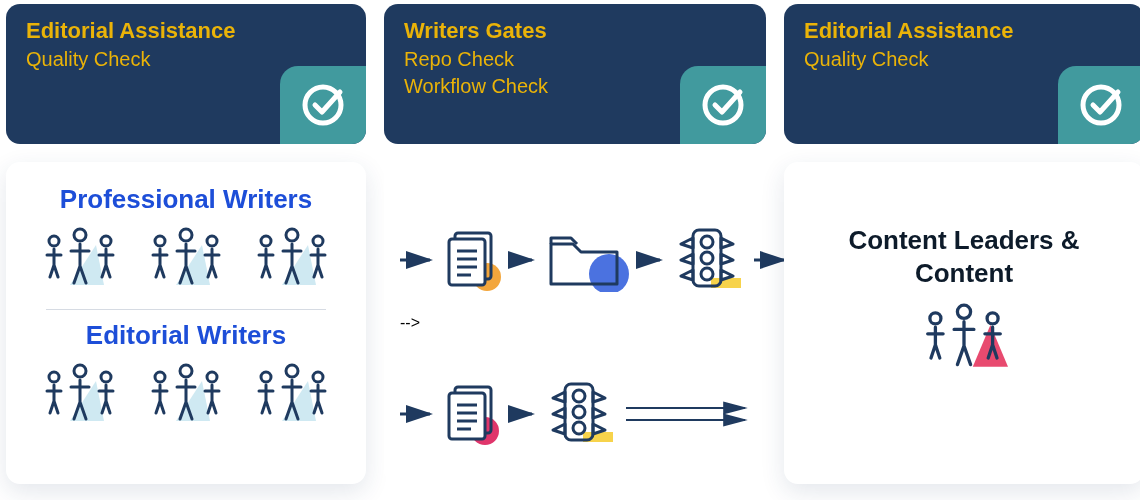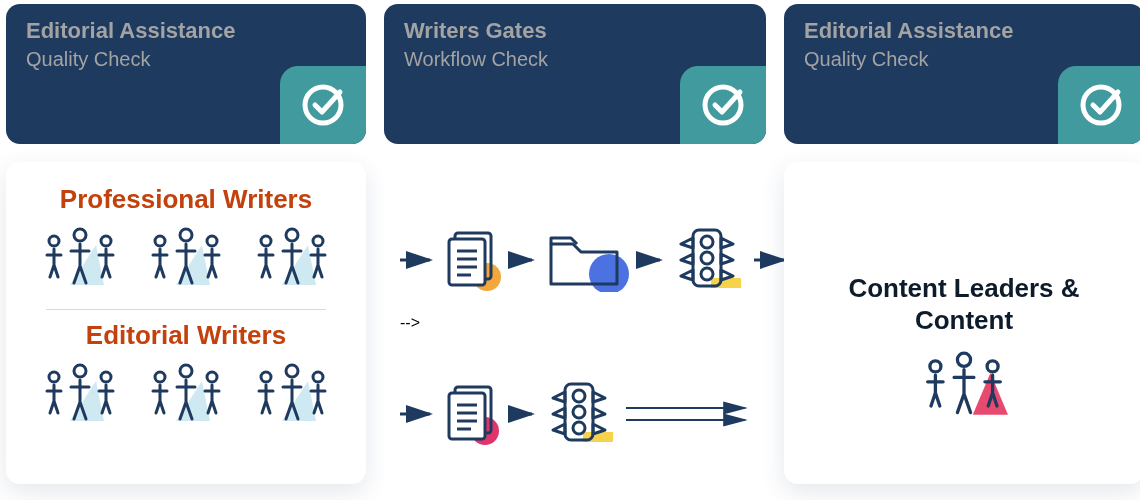--- a/index.html
+++ b/index.html
@@ -14,21 +14,21 @@
   .stage {
     display: grid;
     grid-template-columns: 360px 382px 360px;
     column-gap: 18px;
     row-gap: 18px;
     padding: 4px 6px;
   }
   
   .hcard {
     background: #1f3a5f;
-    color: #a3a3a3;
+    color: #eab308;
     border-radius: 14px;
     padding: 14px 20px 36px 20px;
     position: relative;
     min-height: 140px;
     overflow: hidden;
   }
   .hcard .title {
     font-weight: 700;
     font-size: 22px;
     margin-bottom: 2px;
@@ -56,41 +56,41 @@
     border-radius: 14px;
     box-shadow: 0 8px 24px rgba(31,58,95,.12);
     min-height: 316px;
     padding: 16px 16px;
     position: relative;
   }
   .bcard.center { box-shadow: none; }
   .section-title {
     font-weight: 800;
     font-size: 26px;
-    color: #c2410c;
+    color: #1d4ed8;
     text-align: center;
     margin: 6px 0 8px 0;
   }
   .divider {
     height: 1px;
     background: #d6dbe3;
     margin: 12px 24px 10px 24px;
   }
   .people-row {
     display: flex;
     justify-content: space-around;
     align-items: flex-end;
     gap: 18px;
     padding: 4px 14px 8px 14px;
   }
   .leaders-wrap {
     display: flex;
     flex-direction: column;
     align-items: center;
-    justify-content: center;
+    justify-content: flex-start;
     height: 100%;
     gap: 14px;
   }
   .leaders-title {
     font-weight: 800;
     font-size: 26px;
     color: #0d1b2a;
     text-align: center;
     line-height: 1.25;
     padding-top: 46px;
@@ -184,20 +184,21 @@
     <div class="sub">Quality Check</div>
     <div class="corner">
       <svg width="56" height="56" viewBox="0 0 56 56">
           <use href="#sym-check"></use>
         </svg>
     </div>
   </div>
 
   <div class="hcard">
     <div class="title">Writers Gates</div>
+    <div class="sub">Repo Check</div>
     <div class="sub">Workflow Check</div>
     <div class="corner">
       <svg width="56" height="56" viewBox="0 0 56 56">
           <use href="#sym-check"></use>
         </svg>
     </div>
   </div>
 
   <div class="hcard">
     <div class="title">Editorial Assistance</div>

